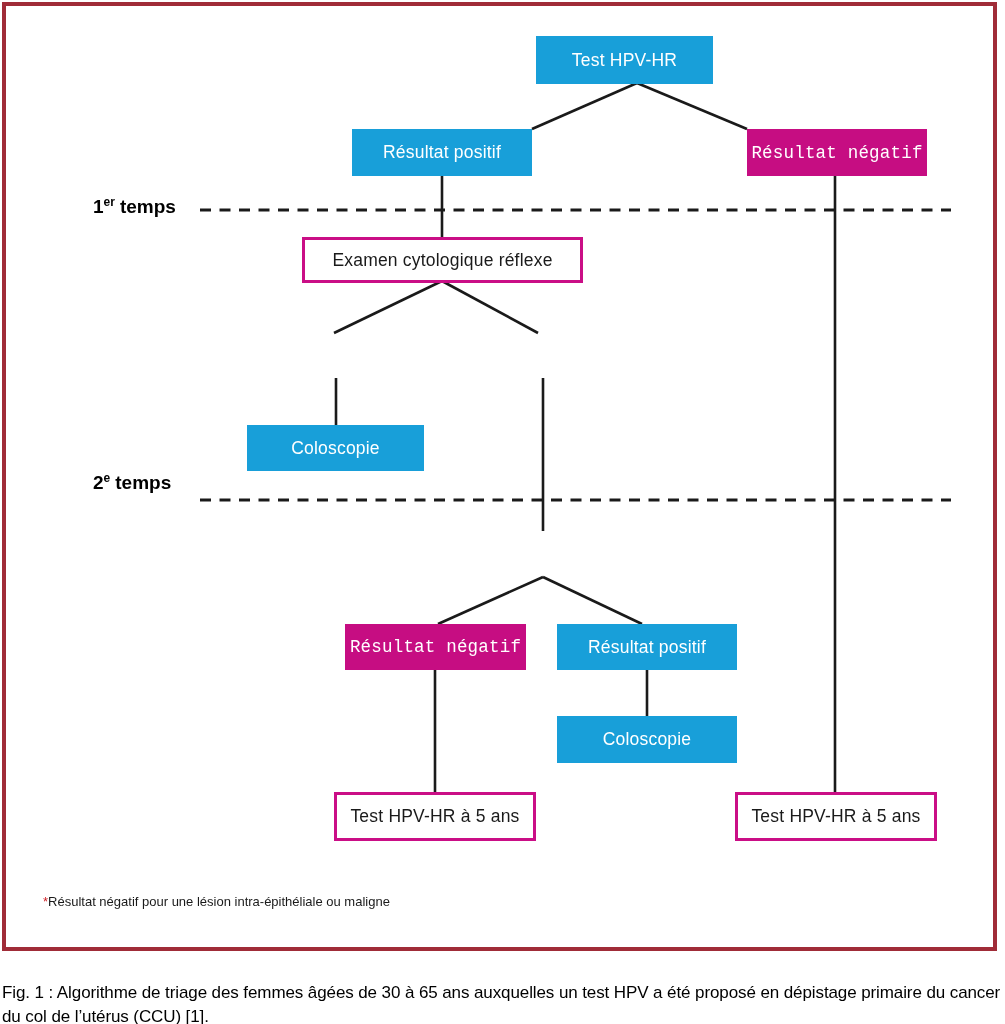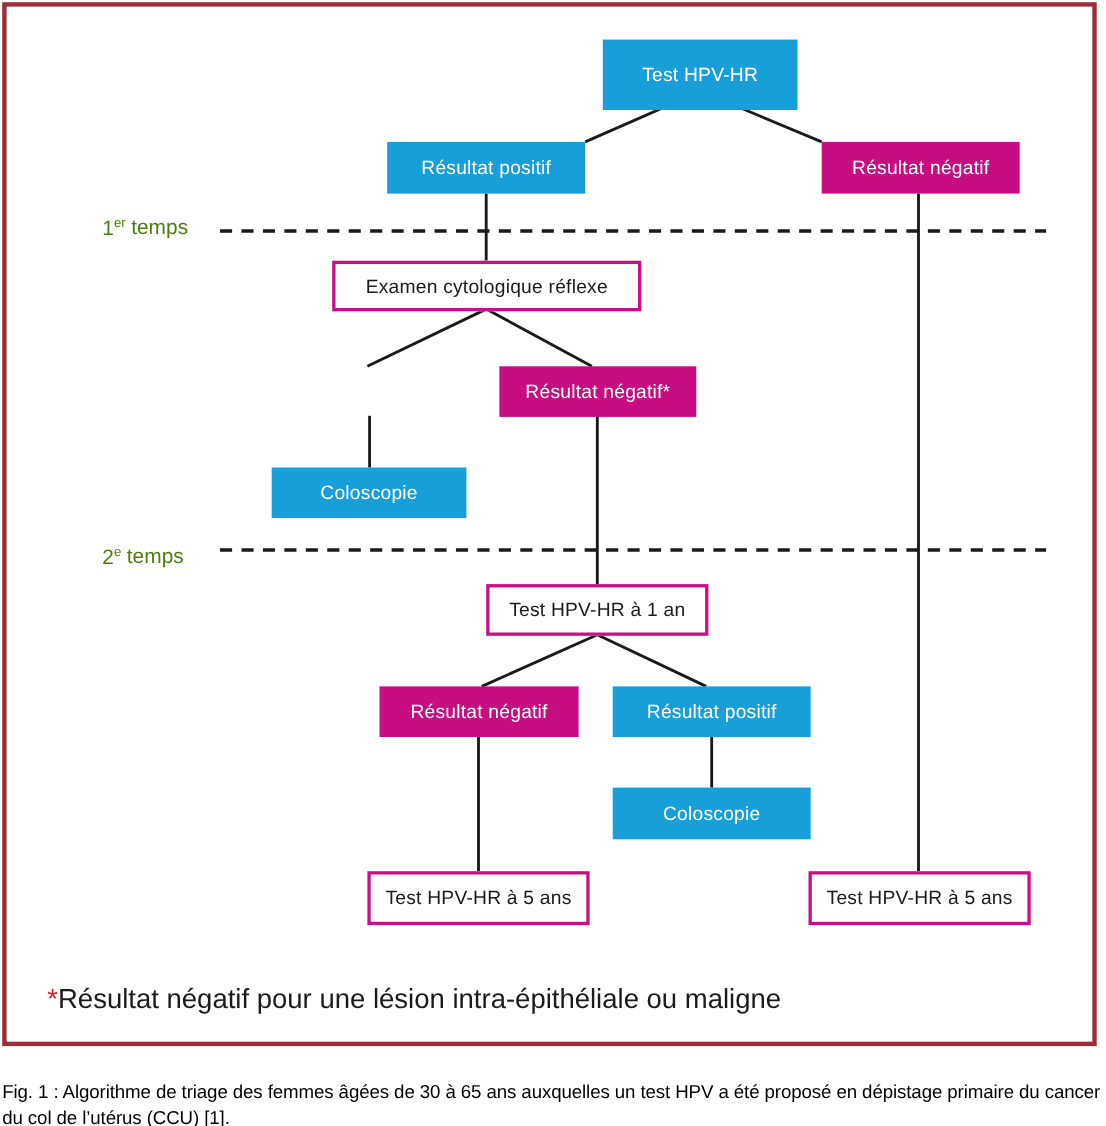--- a/index.html
+++ b/index.html
@@ -36,39 +36,39 @@
     display: flex;
     align-items: center;
     justify-content: center;
     font-size: 17.5px;
     letter-spacing: 0.2px;
     text-align: center;
     box-sizing: border-box;
     z-index: 2;
   }
   .node.blue { background: var(--blue, #189FD9); color: #ffffff; }
-  .node.magenta { background: var(--magenta, #C60D82); color: #ffffff; }
+  .node.magenta { background: var(--magenta, #C60D82); color: #ffffff; font-family: Liberation Mono, monospace; }
   .node.outline {
     background: #ffffff;
     border: 3px solid var(--outline, #CA0E86);
     color: #1A1A1A;
   }
   .phase {
     position: absolute;
     font-size: 19px;
-    font-weight: normal;
-    color: #4d7c0f;
+    font-weight: bold;
+    color: #000000;
     z-index: 2;
   }
   .phase sup { font-size: 12px; }
   .phase .word { margin-left: 5px; }
   .footnote {
     position: absolute;
     left: 43px; top: 894px;
-    font-size: 25px;
+    font-size: 13px;
     color: #1A1A1A;
     z-index: 2;
   }
   .footnote .star { color: var(--star, #CE2127); }
   .caption {
     position: absolute;
     left: 2px; top: 981px;
     width: 1001px;
     font-size: 17px;
     line-height: 24px;
@@ -104,48 +104,42 @@
     <line class="connector" x1="543" y1="577" x2="642" y2="624"></line>
 
     <line class="connector" x1="647" y1="669" x2="647" y2="716"></line>
 
     <line class="connector" x1="435" y1="669" x2="435" y2="792"></line>
 
     <line class="divider" x1="200" y1="210" x2="951" y2="210"></line>
     <line class="divider" x1="200" y1="500" x2="951" y2="500"></line>
   </svg>
 
-  <div class="node blue" style="left:548px;top:36px;width:177px;height:64px">
+  <div class="node blue" style="left:536px;top:36px;width:177px;height:48px">
     <span>Test HPV-HR</span>
   </div>
 
   <div class="node blue" style="left:352px;top:129px;width:180px;height:47px">
     <span>Résultat positif</span>
   </div>
 
   <div class="node magenta" style="left:747px;top:129px;width:180px;height:47px">
     <span>Résultat négatif</span>
   </div>
 
   <div class="node outline" style="left:302px;top:237px;width:281px;height:46px">
     <span>Examen cytologique réflexe</span>
   </div>
 
 
-  <div class="node magenta" style="left:454px;top:333px;width:179px;height:46px">
-    <span>Résultat négatif*</span>
-  </div>
 
   <div class="node blue" style="left:247px;top:425px;width:177px;height:46px">
     <span>Coloscopie</span>
   </div>
 
-  <div class="node outline" style="left:442px;top:531px;width:202px;height:47px">
-    <span>Test HPV-HR à 1 an</span>
-  </div>
 
   <div class="node magenta" style="left:345px;top:624px;width:181px;height:46px">
     <span>Résultat négatif</span>
   </div>
 
   <div class="node blue" style="left:557px;top:624px;width:180px;height:46px">
     <span>Résultat positif</span>
   </div>
 
   <div class="node blue" style="left:557px;top:716px;width:180px;height:47px">
@@ -156,21 +150,21 @@
     <span>Test HPV-HR à 5 ans</span>
   </div>
 
   <div class="node outline" style="left:735px;top:792px;width:202px;height:49px">
     <span>Test HPV-HR à 5 ans</span>
   </div>
 
   <div class="phase" style="left:93px;top:195px;">
     <span>1</span><sup>er</sup><span class="word">temps</span>
   </div>
-  <div class="phase" style="left:93px;top:494px;">
+  <div class="phase" style="left:93px;top:471px;">
     <span>2</span><sup>e</sup><span class="word">temps</span>
   </div>
 
   <div class="footnote">
     <span class="star">*</span><span>Résultat négatif pour une lésion intra-épithéliale ou maligne</span>
   </div>
 
   <div class="caption">
     <b>Fig. 1 :</b><span> Algorithme de triage des femmes âgées de 30 à 65 ans auxquelles un test HPV a été proposé en dépistage primaire du cancer du col de l’utérus (CCU) [1].</span>
   </div>

